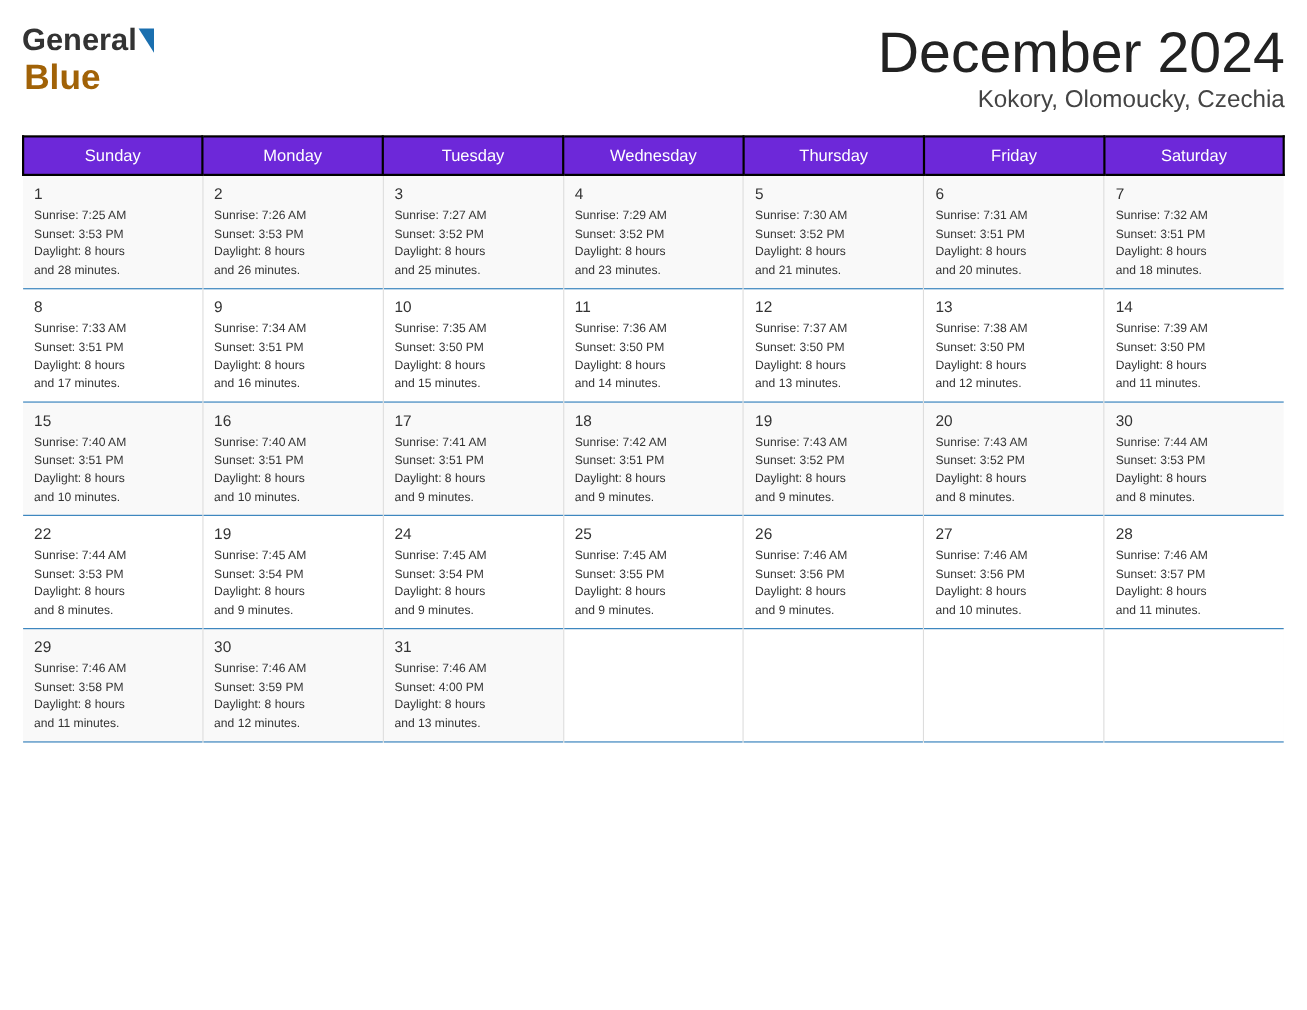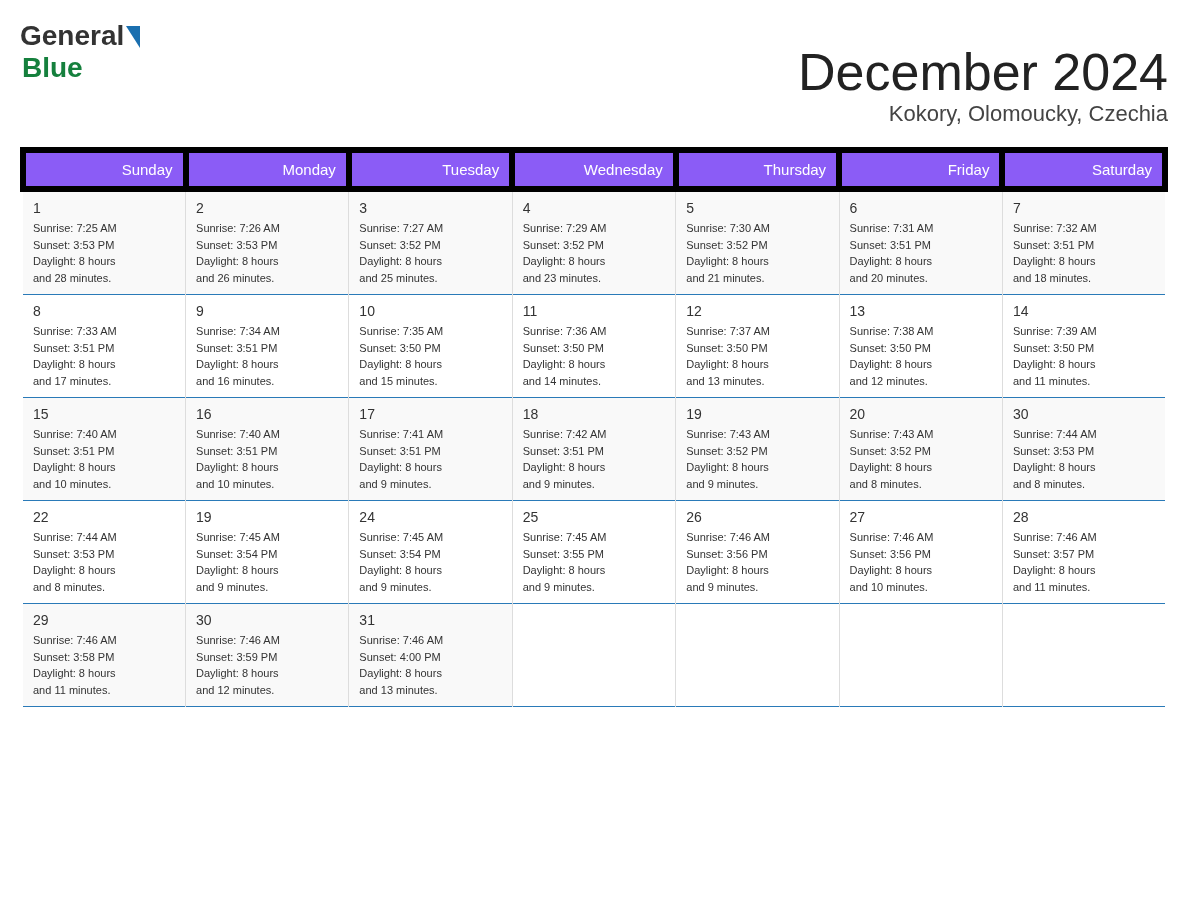--- a/index.html
+++ b/index.html
@@ -33,52 +33,51 @@
     .logo-arrow {
       width: 0;
       height: 0;
       border-left: 14px solid transparent;
       border-right: 0px solid transparent;
       border-top: 22px solid #1a6faf;
       margin-left: 2px;
       margin-top: 2px;
     }
     .logo-blue {
-      font-size: 28px;
+      font-size: 32px;
       font-weight: bold;
-      color: #15803d;
+      color: #a16207;
       margin-left: 2px;
     }
     .title-section {
       text-align: right;
     }
     .title-section h1 {
       font-size: 52px;
       font-weight: normal;
       color: #222;
       line-height: 1.1;
-      margin-top: 24px;
     }
     .title-section h2 {
       font-size: 22px;
       font-weight: normal;
       color: #444;
     }
     table {
       width: 100%;
       border-collapse: collapse;
     }
     thead tr th {
-      background-color: #8b5cf6;
+      background-color: #6d28d9;
       color: #fff;
       font-size: 15px;
       font-weight: normal;
       padding: 8px 10px;
-      text-align: right;
-      border: 6px solid #000000;
+      text-align: center;
+      border: 2px solid #000000;
     }
     tbody tr {
       border-bottom: 1px solid #2a7ab8;
     }
     tbody tr td {
       padding: 8px 10px;
       vertical-align: top;
       font-size: 13px;
       color: #333;
       border-right: 1px solid #ddd;

